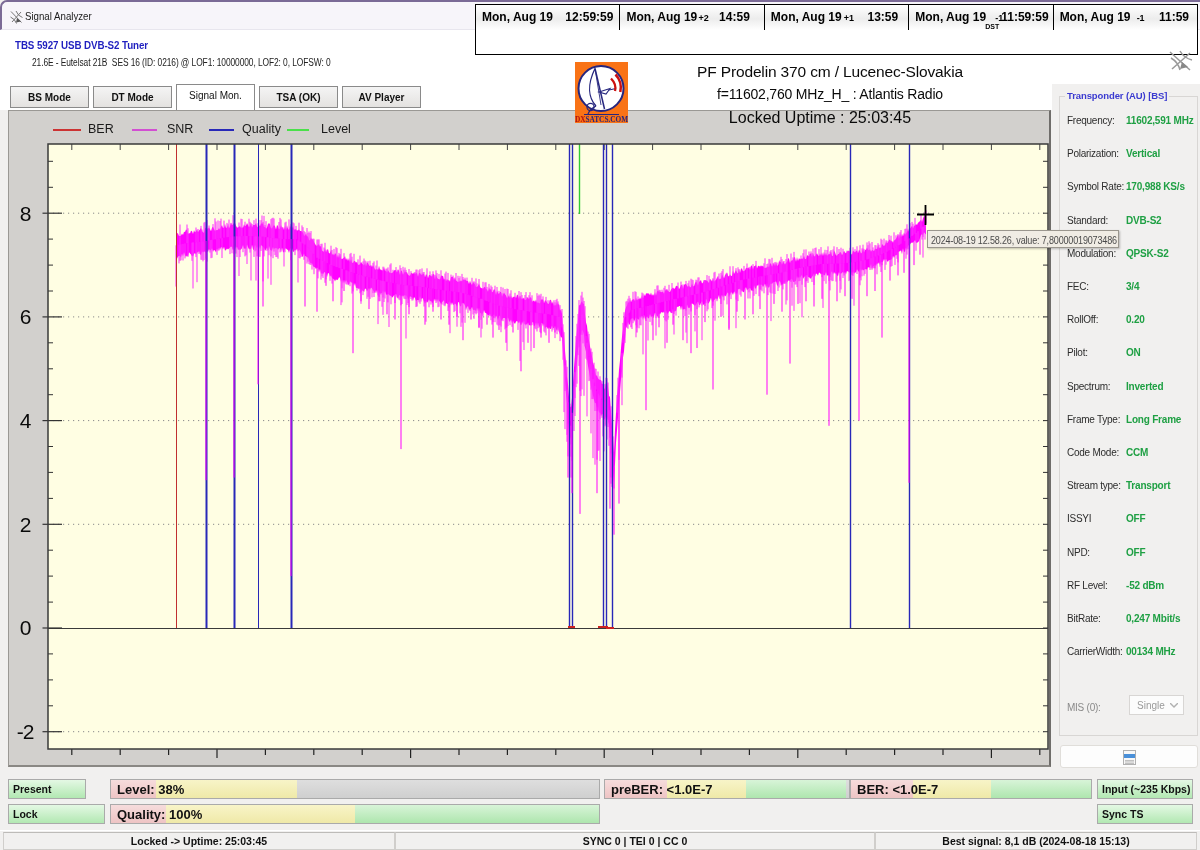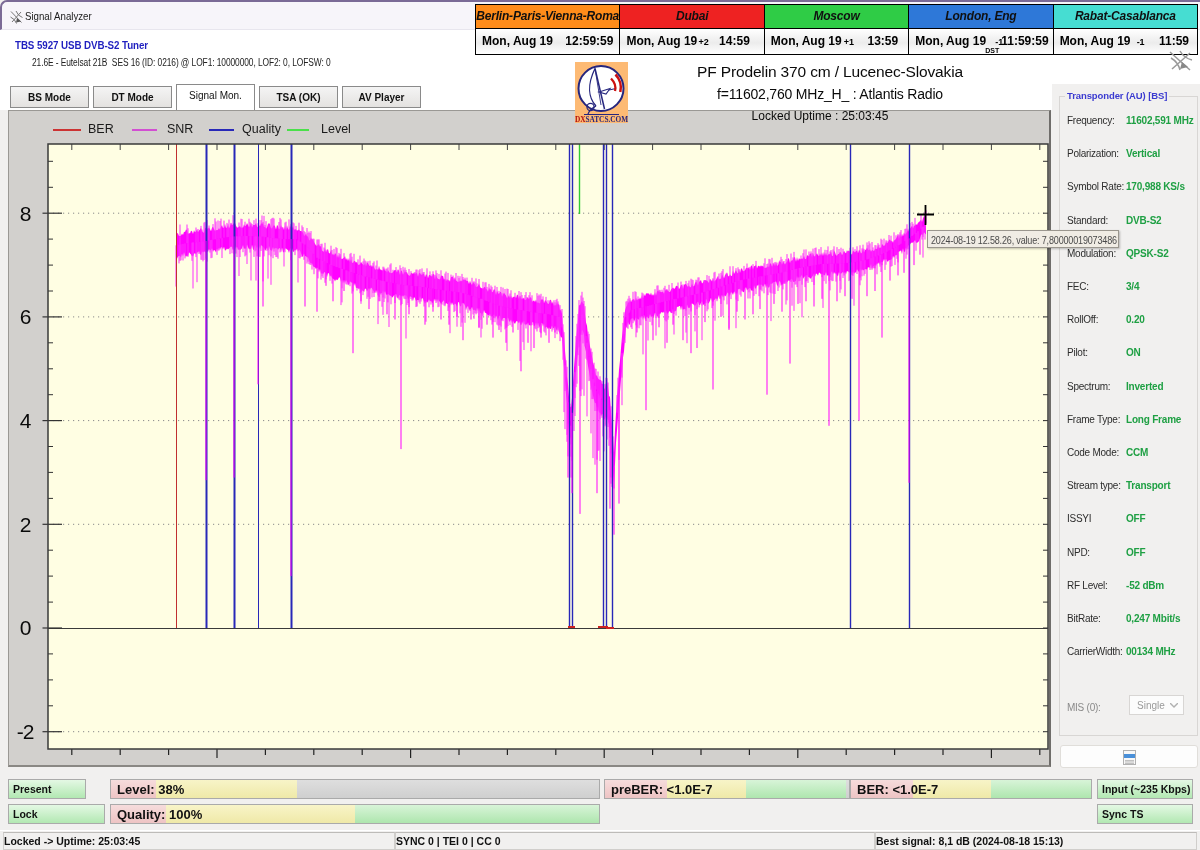--- a/index.html
+++ b/index.html
@@ -27,44 +27,37 @@
 #gbox{position:absolute;left:7px;top:12px;width:139px;height:640px;border:1px solid #d8d6d4;background:#f1f0ef}
 #gbox .gt{position:absolute;left:5px;top:-7px;background:#f1f0ef;padding:0 2px;font-size:9.5px;letter-spacing:-0.1px;font-weight:bold;color:#3a3ad0}
 .rl{position:absolute;left:7px;font-size:10px;letter-spacing:-0.25px;color:#2d2d2d;white-space:nowrap}
 .rv{position:absolute;left:66px;font-size:10px;letter-spacing:-0.2px;font-weight:bold;color:#1fa044;white-space:nowrap}
 #botbars{position:absolute;left:0;top:775px;width:1200px;height:55px;background:#f1f0ef}
 .gbx{position:absolute;height:20px;background:linear-gradient(#e4f8e4,#b2e8b2);border:1px solid #aaa;font-size:10.5px;white-space:nowrap;font-weight:bold;color:#111;padding-left:4px;line-height:19px}
 .pbar{position:absolute;height:20px;background:linear-gradient(#dedede,#cfcfcf);border:1px solid #aaa;font-size:13px;font-weight:bold;color:#111;overflow:hidden}
 .pbar span{position:absolute;left:6px;top:0;line-height:19px;white-space:nowrap}
 .seg{position:absolute;top:0;height:100%}
 #statusbar{position:absolute;left:0;top:830px;width:1200px;height:20px;background:#f1f0ef;border-top:1px solid #fff}
-.stcell{position:absolute;top:1px;height:18px;border:1px solid #d0cecb;border-top-color:#bdbbb8;font-size:10.5px;font-weight:bold;color:#111;line-height:17px}
+.stcell{position:absolute;top:1px;height:18px;border:1px solid #d0cecb;border-top-color:#bdbbb8;font-size:10.5px;font-weight:bold;color:#111;text-align:center;line-height:17px}
 #tooltip{position:absolute;left:927px;top:230px;width:192px;height:18px;background:#f0ece4;border:1px solid #9a968e;box-shadow:1px 1px 2px rgba(0,0,0,.25);color:#4a4a4a;line-height:16px;padding-left:3px;white-space:nowrap;z-index:9;overflow:hidden}
 #tooltip span{display:inline-block;font-size:11px;letter-spacing:-0.2px;transform:scaleX(0.82);transform-origin:0 50%}
 </style></head>
 <body>
 <div id="titlebar">
  <svg style="position:absolute;left:7px;top:8px" width="15" height="15" viewBox="0 0 15 15">
   <path d="M2,1.5 L12.5,12.5 M12,2 L3,12 M7,1 Q9,6 13.5,7.5 M1.5,7 Q6,9 7.5,13.5" stroke="#777" stroke-width="1" fill="none"></path>
   <path d="M8,8 l4,3.5 l-5,1 z" fill="#555"></path>
     </svg>
  <span>Signal Analyzer</span>
 </div>
 <div id="hdr">
  <div class="tunert">TBS 5927 USB DVB-S2 Tuner</div>
  <div class="tuners">21.6E - Eutelsat 21B&nbsp; SES 16 (ID: 0216) @ LOF1: 10000000, LOF2: 0, LOFSW: 0</div>
 </div>
 <div id="clock">
- <div class="hd">
-  <div style="background:#ff8c1a">Berlin-Paris-Vienna-Roma</div>
-  <div style="background:#ee2222">Dubai</div>
-  <div style="background:#2fcc46">Moscow</div>
-  <div style="background:#2e78d8">London, Eng</div>
-  <div style="background:#46ddd2">Rabat-Casablanca</div>
- </div>
  <div class="tm">
   <div>
         <span class="dt">Mon, Aug 19</span>
         <span class="ti" style="right:6px">12:59:59</span>
       </div>
   <div>
         <span class="dt">Mon, Aug 19</span>
         <span class="off" style="left:78px">+2</span>
         <span class="ti" style="right:14px">14:59</span>
       </div>
@@ -92,22 +85,22 @@
   </svg>
 <div id="tabs">
  <div class="tab" style="left:0">BS Mode</div>
  <div class="tab" style="left:83px">DT Mode</div>
  <div class="tab act" style="left:166px">Signal Mon.</div>
  <div class="tab" style="left:249px">TSA (OK)</div>
  <div class="tab" style="left:332px">AV Player</div>
 </div>
 <div class="ctr" style="left:580px;top:63px;font-size:15.5px;letter-spacing:-0.15px">PF Prodelin 370 cm / Lucenec-Slovakia</div>
 <div class="ctr" style="left:580px;top:86px;font-size:14px;letter-spacing:-0.2px">f=11602,760 MHz_H_ : Atlantis Radio</div>
-<div class="ctr" style="left:570px;top:109px;font-size:12px;z-index:5">Locked Uptime : 25:03:45</div>
-<div style="position:absolute;left:575px;top:62px;width:53px;height:61px;background:#fdba74;z-index:4">
+<div class="ctr" style="left:570px;top:109px;font-size:16px;z-index:5">Locked Uptime : 25:03:45</div>
+<div style="position:absolute;left:575px;top:62px;width:53px;height:61px;background:#f97316;z-index:4">
 <svg width="53" height="61" viewBox="0 0 53 61">
 <circle cx="26" cy="26.5" r="22.5" fill="#fff" stroke="#26267e" stroke-width="2"></circle>
 <path d="M20,6.5 L29.5,47" stroke="#26267e" stroke-width="1.5" fill="none"></path>
 <path d="M20,6.5 C12,23 13.5,36 21,44" stroke="#26267e" stroke-width="1.3" fill="none"></path>
 <path d="M20,6.5 L26,43" stroke="#26267e" stroke-width="0.9" fill="none"></path>
 <path d="M21,44 C17,46 14,49 13,52" stroke="#26267e" stroke-width="1.3" fill="none"></path>
 <circle cx="15.5" cy="45" r="3.6" fill="none" stroke="#26267e" stroke-width="1.2"></circle>
 <path d="M24,30 L35,26.5 L31,32 Z" fill="none" stroke="#26267e" stroke-width="1.1"></path>
 <path d="M34,28 L41,26.5" stroke="#26267e" stroke-width="1.1"></path>
 <path d="M40.5,12.5 C45,17 46.8,24 45.3,30" stroke="#cc1111" stroke-width="2.6" fill="none"></path>

